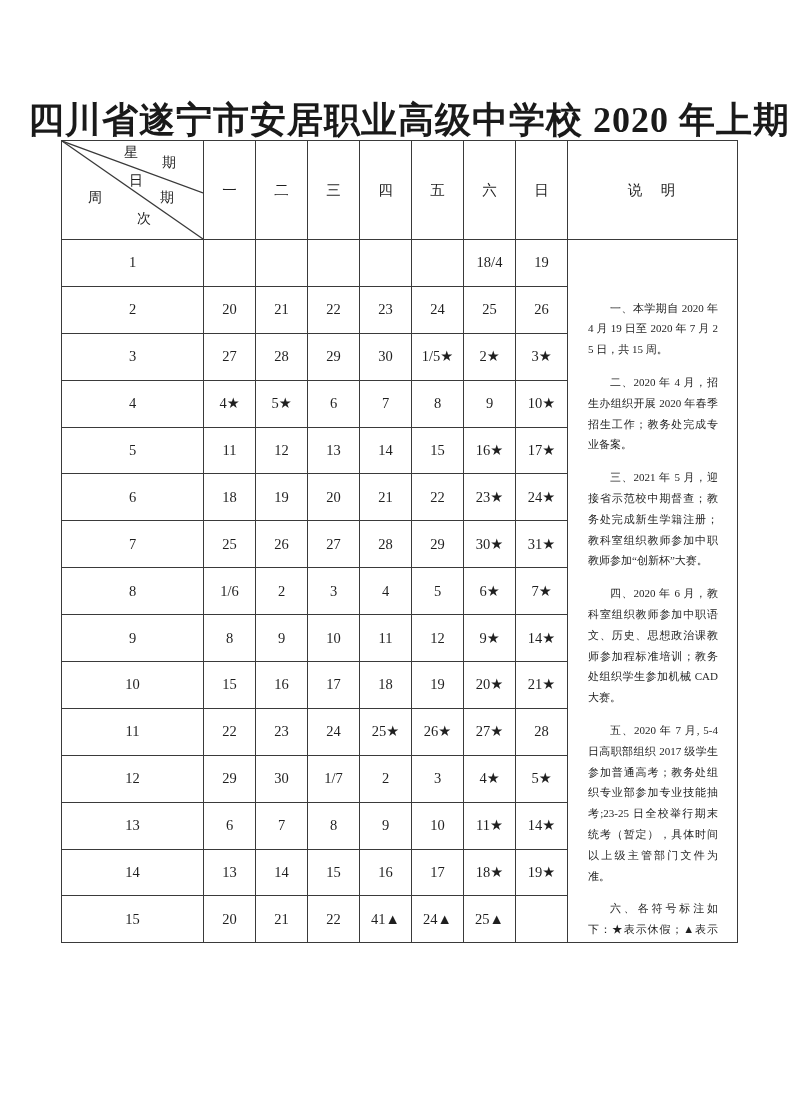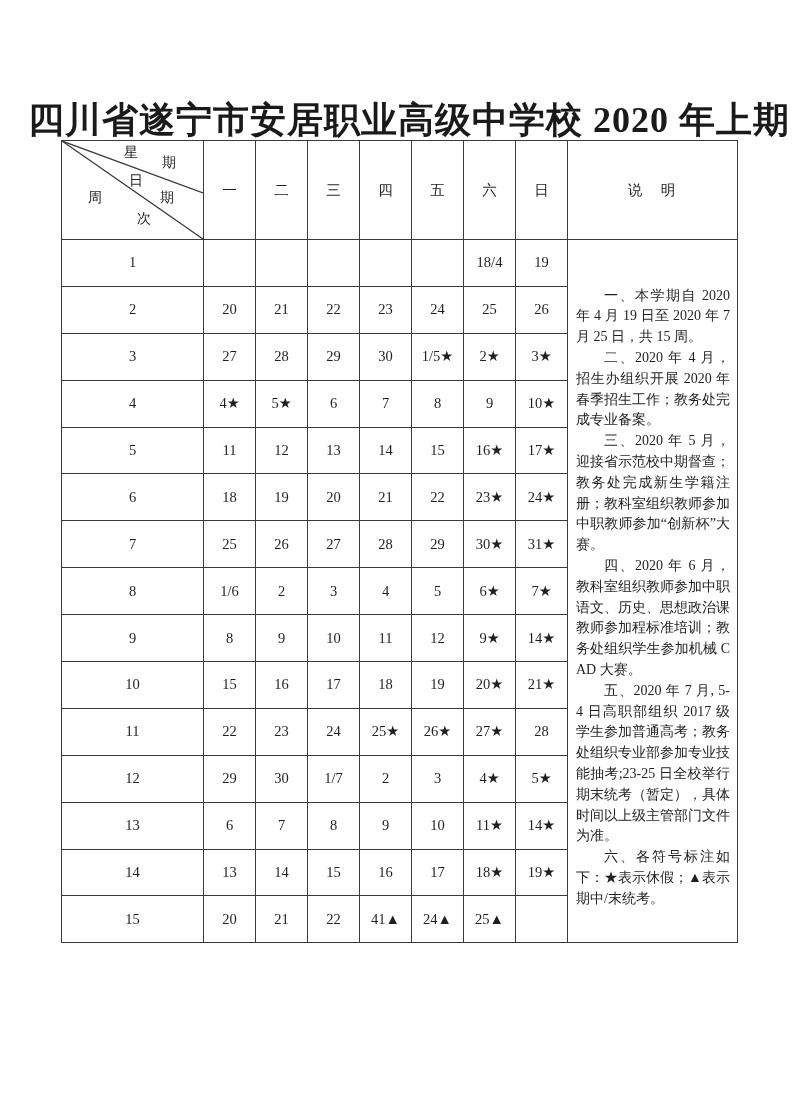--- a/index.html
+++ b/index.html
@@ -85,22 +85,22 @@
   td.notes-cell {
     vertical-align: top;
     text-align: left;
   }
   .notes-body {
     padding: 44px 7px 0 8px;
     height: 655px;
     overflow: hidden;
   }
   p.note {
-    margin: 0;
-    font-size: 14px;
+    margin: 12px;
+    font-size: 11px;
     line-height: 20.8px;
     text-align: justify;
     text-indent: 2em;
     word-break: break-all;
   }
 </style>
 </head>
 <body>
 
 <div class="page">
@@ -149,21 +149,21 @@
           <td class="day-cell"></td>
           <td class="day-cell"></td>
           <td class="day-cell"></td>
           <td class="day-cell"></td>
           <td class="day-cell">18/4</td>
           <td class="day-cell">19</td>
           <td class="notes-cell" rowspan="15">
             <div class="notes-body">
               <p class="note">一、本学期自 2020 年 4 月 19 日至 2020 年 7 月 25 日，共 15 周。</p>
               <p class="note">二、2020 年 4 月，招生办组织开展 2020 年春季招生工作；教务处完成专业备案。</p>
-              <p class="note">三、2020 年 5 月，迎接省示范校中期督查；教务处完成新生学籍注册；教科室组织教师参加中职教师参加“创新杯”大赛。</p>
+              <p class="note">三、2021 年 5 月，迎接省示范校中期督查；教务处完成新生学籍注册；教科室组织教师参加中职教师参加“创新杯”大赛。</p>
               <p class="note">四、2020 年 6 月，教科室组织教师参加中职语文、历史、思想政治课教师参加程标准培训；教务处组织学生参加机械 CAD 大赛。</p>
               <p class="note">五、2020 年 7 月, 5-4 日高职部组织 2017 级学生参加普通高考；教务处组织专业部参加专业技能抽考;23-25 日全校举行期末统考（暂定），具体时间以上级主管部门文件为准。</p>
               <p class="note">六、各符号标注如下：★表示休假；▲表示期中/末统考。</p>
             </div>
           </td>
         </tr>
         <tr class="week-row">
           <td class="week-cell">2</td>
           <td class="day-cell">20</td>
           <td class="day-cell">21</td>

